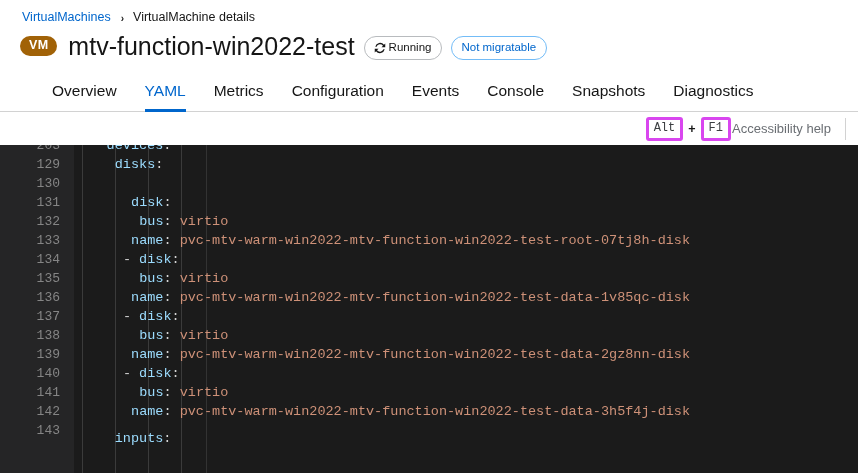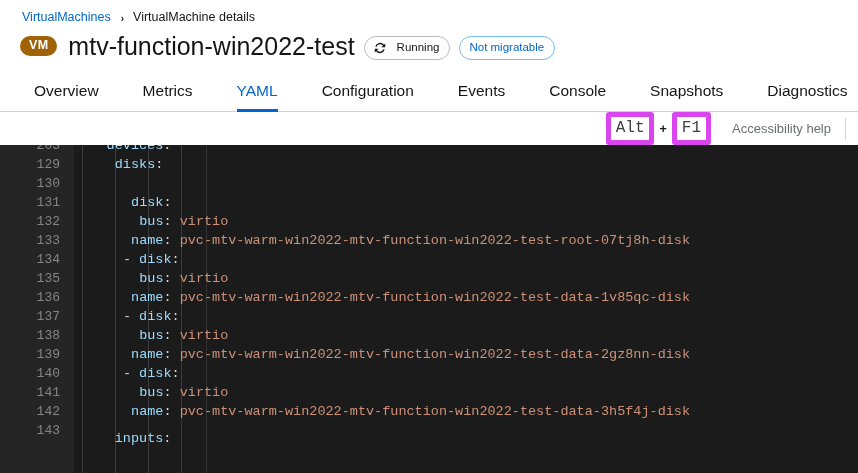--- a/index.html
+++ b/index.html
@@ -36,36 +36,36 @@
     border-radius:20px;
     padding:3px 9px 4px 9px;
     line-height:1;
     display:inline-block;
   }
   .vm-title {
     font-size:25px; color:#151515; font-weight:400;
     margin-left:11px; white-space:nowrap;
   }
   .badge {
-    display:inline-flex; align-items:center; gap:11px;
+    display:inline-flex; align-items:center; gap:3px;
     border-radius:30px; font-size:11.5px;
     padding:2px 10px 3px 9px;
     margin-left:9px; white-space:nowrap;
     line-height:1.5;
   }
   .badge-running { border:1px solid #b8bbbe; color:#151515; margin-top:4px; }
   .badge-notmig  { border:1px solid #73bcf7; color:#06c;  margin-top:4px; }
   .sync-icon { display:inline-block; width:12px; height:12px; flex:0 0 12px; }
   .sync-icon svg { display:block; }
 
   
   .tabbar {
     display:flex; align-items:flex-end;
     height:42px; margin-top:8px;
-    padding-left:20px; gap:16px;
+    padding-left:38px; gap:0;
     border-bottom:1px solid #d2d2d2;
   }
   .tab {
     font-size:15.5px; color:#151515;
     padding:0 14px 11px 14px;
     cursor:pointer; position:relative;
     white-space:nowrap;
   }
   .tab.active { color:#06c; }
   .tab.active:after {
@@ -74,28 +74,28 @@
     height:3px; background:#06c;
   }
 
   
   .a11y-row {
     display:flex; align-items:center; justify-content:flex-end;
     height:33px; padding-right:12px; gap:0;
     background:#fff;
   }
   .key {
-    border:5px solid #d946ef; border-radius:3px;
+    border:3px solid #d946ef; border-radius:3px;
     font-family:"Liberation Mono", monospace;
-    font-size:16px; color:#3c3f42;
+    font-size:12px; color:#3c3f42;
     padding:1px 5px 2px 5px; line-height:1.25;
     background:#fff;
   }
   .plus { font-size:12.5px; color:#151515; margin:0 5px; font-weight:bold; }
-  .a11y-label { font-size:13px; color:#6a6e73; margin-left:21px; }
+  .a11y-label { font-size:13px; color:#6a6e73; margin-left:1px; }
   .a11y-divider {
     width:1px; height:22px; background:#d2d2d2; margin-left:14px;
   }
 
   
   .editor {
     flex:1; background:#1b1b1b; position:relative;
     overflow:hidden;
     font-family:"Liberation Mono", monospace;
     font-size:13.5px;
@@ -151,22 +151,22 @@
       <span>Running</span>
     </span>
 
     <span class="badge badge-notmig">
       <span>Not migratable</span>
     </span>
   </div>
 
   <div class="tabbar">
     <div class="tab">Overview</div>
+    <div class="tab active">YAML</div>
     <div class="tab">Metrics</div>
-    <div class="tab active">YAML</div>
     <div class="tab">Configuration</div>
     <div class="tab">Events</div>
     <div class="tab">Console</div>
     <div class="tab">Snapshots</div>
     <div class="tab">Diagnostics</div>
   </div>
 
   <div class="a11y-row">
     <span class="key">Alt</span>
     <span class="plus">+</span>

